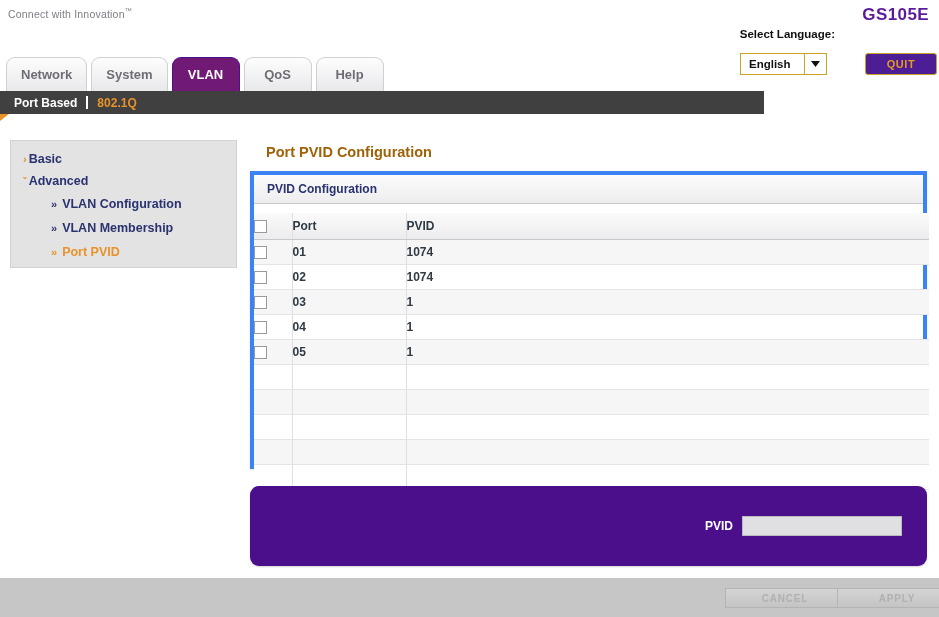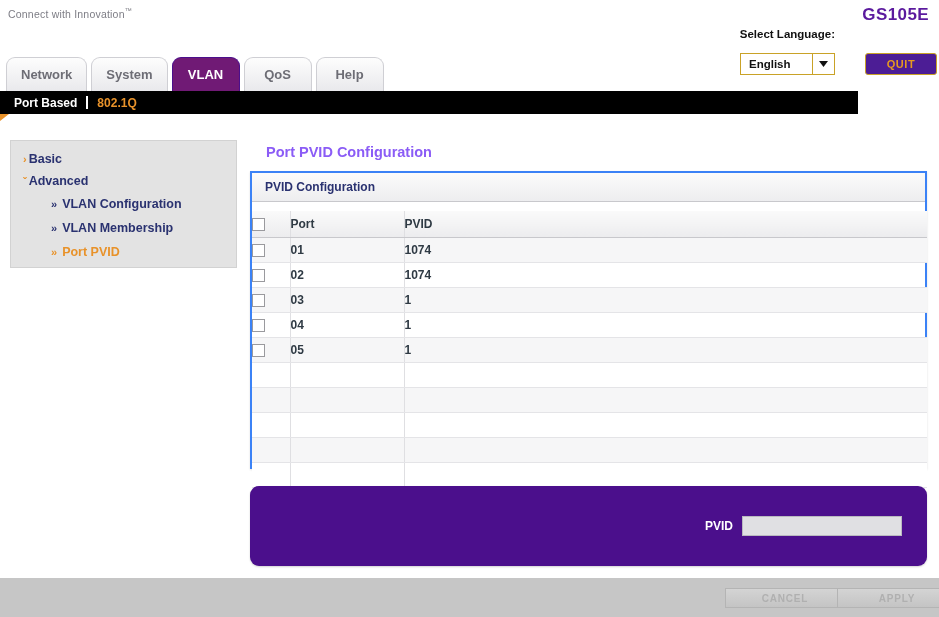--- a/index.html
+++ b/index.html
@@ -33,21 +33,21 @@
     position: absolute; right: 10px; top: 5px;
     font-size: 17px; font-weight: bold; color: #5b1a9e;
     letter-spacing: 0.4px;
   }
   .lang-label {
     position: absolute; right: 104px; top: 28px;
     font-size: 11.5px; font-weight: bold; color: #111; white-space: nowrap;
   }
   .lang-select {
     position: absolute; left: 740px; top: 53px;
-    width: 95px; height: 22px;
+    width: 87px; height: 22px;
     border: 1px solid #c9a227; background: #fff;
     display: flex; cursor: pointer;
   }
   .lang-value {
     flex: 1; font-size: 11.5px; font-weight: bold; color: #111;
     padding-left: 8px; line-height: 20px;
   }
   .lang-arrowbox {
     width: 22px; height: 20px; border-left: 1px solid #c9a227;
     display: flex; align-items: center; justify-content: center;
@@ -71,22 +71,22 @@
     color: #6d6d75; font-size: 13px; font-weight: bold;
     display: flex; align-items: center; justify-content: center;
     margin-right: 4px; cursor: pointer; white-space: nowrap;
   }
   .tab.active {
     background: #701a75; border-color: #4b0f8c; color: #fff;
   }
 
   
   .subnav {
-    position: absolute; left: 0; top: 91px; width: 858px; height: 23px;
-    background: #000000; display: flex; align-items: center; padding-left: 14px;
+    position: absolute; left: 0; top: 91px; width: 764px; height: 23px;
+    background: #404040; display: flex; align-items: center; padding-left: 14px;
   }
   .subnav-item { font-size: 12px; font-weight: bold; color: #ffffff; cursor: pointer; white-space: nowrap; }
   .subnav-item.active { color: #e8922a; }
   .subnav-sep { width: 2px; height: 13px; background: #ffffff; margin: 0 9px; }
   .subnav-notch {
     position: absolute; left: 0; top: 114px; width: 9px; height: 7px;
     background: #e8922a;
     clip-path: polygon(0 0, 100% 0, 0 100%);
   }
 
@@ -100,25 +100,25 @@
   .side-top .mk { color: #e8922a; font-size: 11px; font-weight: bold; margin-right: 2px; line-height: 11px; }
   .side-top .lbl { font-size: 12.5px; font-weight: bold; color: #2a3270; }
   .side-sub { display: flex; align-items: center; padding: 5px 0 5px 40px; cursor: pointer; }
   .side-sub .mk { font-size: 11px; font-weight: bold; margin-right: 5px; color: #2a3270; }
   .side-sub .lbl { font-size: 12.5px; font-weight: bold; color: #2a3270; }
   .side-sub.selected .mk, .side-sub.selected .lbl { color: #e8922a; }
 
   
   .page-title {
     position: absolute; left: 266px; top: 144px;
-    font-size: 14.5px; font-weight: bold; color: #8b5cf6;
+    font-size: 14.5px; font-weight: bold; color: #a16207;
   }
   .panel {
     position: absolute; left: 250px; top: 171px; width: 677px; height: 298px;
-    background: #fff; border: 2px solid #3b82f6;
+    background: #fff; border: 4px solid #3b82f6;
     box-shadow: 0 1px 2px rgba(0,0,0,0.12);
   }
   .panel-head {
     height: 29px; background: linear-gradient(180deg,#fbfbfb 0%, #ededef 100%);
     border-bottom: 1px solid #c8c8cc;
     display: flex; align-items: center; padding-left: 13px;
     font-size: 12px; font-weight: bold; color: #2a3270;
   }
   table.grid { width: 100%; border-collapse: collapse; table-layout: fixed; margin-top: 9px; }
   table.grid th, table.grid td {

